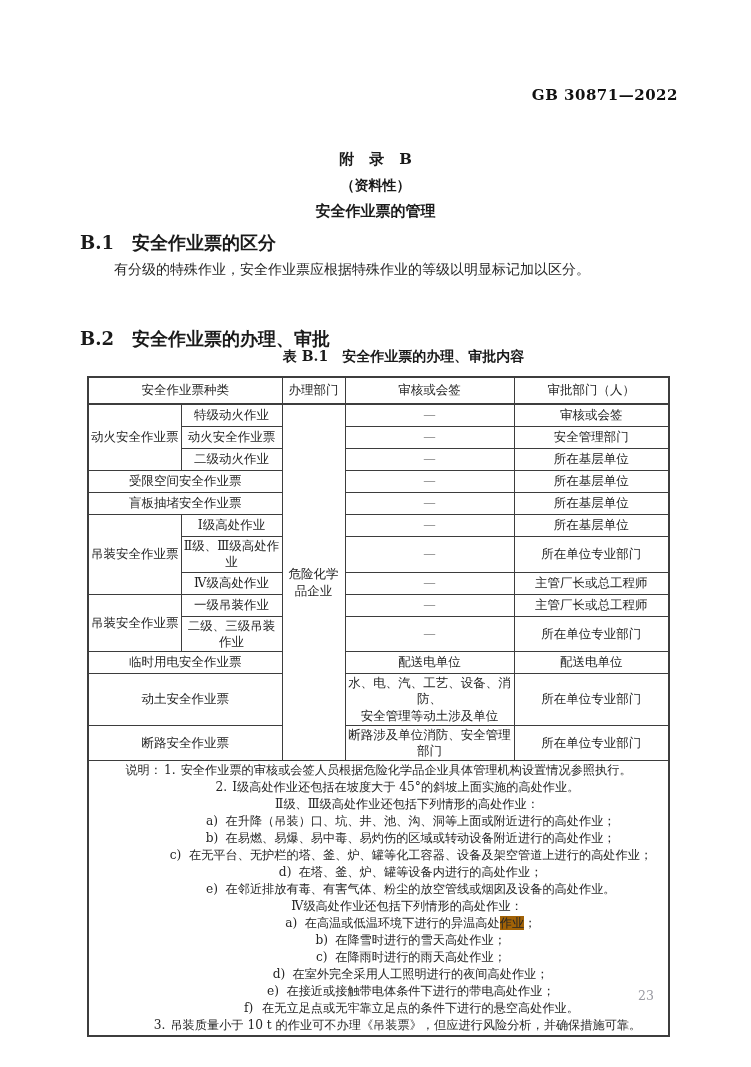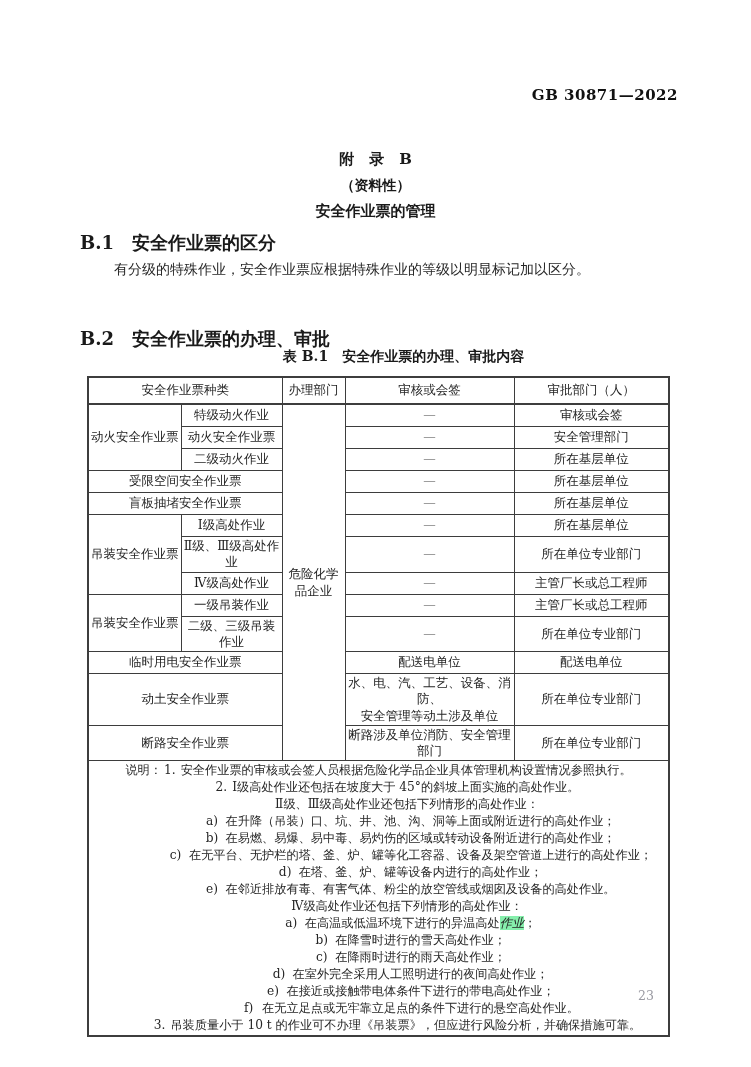--- a/index.html
+++ b/index.html
@@ -49,21 +49,21 @@
     padding:7px 10px 9px 12px;
     font-size:12.2px;color:#262626;
   }
   .note-line{line-height:17px;white-space:nowrap;}
   .note-label{margin-right:2px;}
   .note-num{margin-right:5px;}
   .ind1{padding-left:38px;}
   .ind2{padding-left:57px;}
   .ind3{padding-left:57px;}
   .marker{display:inline-block;width:27px;}
-  .hl{background:#86efac;font-style:italic;}
+  .hl{background:#a16207;}
   .page-number{
     position:absolute;top:988px;right:97px;
     font-size:12.5px;color:#9a9aa2;
   }
 </style>
 </head>
 <body>
 
 <div class="page">
 

